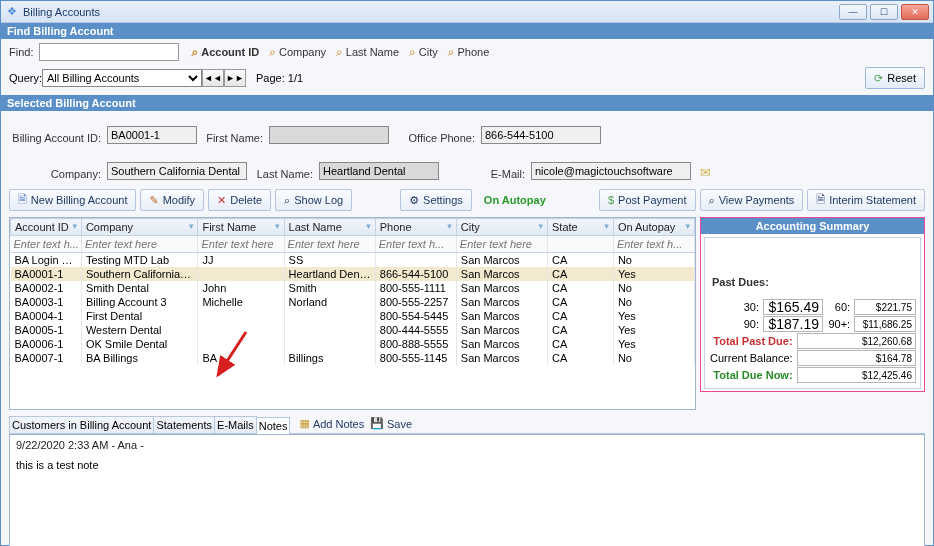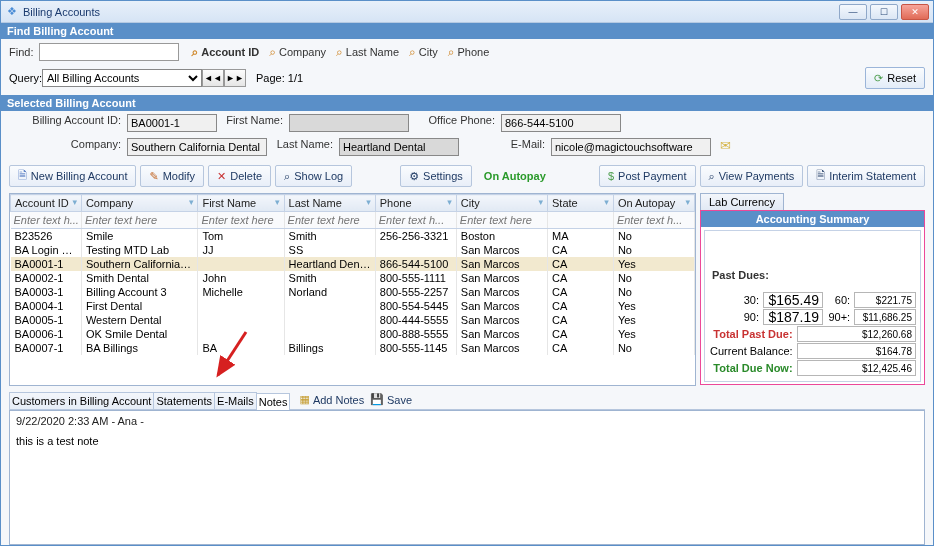--- a/index.html
+++ b/index.html
@@ -19,21 +19,21 @@
 .rad{display:inline-flex;align-items:center;gap:3px;}
 .rad .mag{color:#d08a2e;font-size:12px;}
 .rad.active span{font-weight:bold;}
 .rad span{color:#333;}
 .queryrow{display:flex;align-items:center;padding:2px 8px 6px;}
 select.qsel{width:160px;height:18px;border:1px solid #888;background:#fff;}
 .navbtn{width:22px;height:18px;border:1px solid #999;background:linear-gradient(#fdfdfd,#e5e5e5);font-size:9px;}
 .pagelbl{margin-left:10px;}
 .resetbtn{margin-left:auto;height:22px;padding:0 8px;border:1px solid #9bb5d9;background:linear-gradient(#fafcfe,#e3ecf8);display:flex;align-items:center;gap:4px;border-radius:2px;}
 .resetbtn .i{color:#4a9c4a;}
-.formrow{display:flex;align-items:flex-start;gap:6px;padding:3px 20px;}
+.formrow{display:flex;align-items:flex-end;gap:6px;padding:3px 0;margin-top:12px;}
 .formrow .lbl{text-align:right;width:100px;color:#333;}
 .formrow input.ro{height:18px;border:1px solid #888;padding:0 3px;background:#f0f0f0;}
 .w90{width:90px}.w160{width:160px}.w120{width:120px}
 .mailicon{color:#d6b64a;font-size:13px;margin-left:3px;}
 .btnbar{display:flex;align-items:center;gap:4px;padding:6px 8px;}
 .tb{height:22px;padding:0 8px;border:1px solid #b6c6dd;background:linear-gradient(#fafcfe,#e8eef8);display:inline-flex;align-items:center;gap:4px;border-radius:2px;color:#1f3a63;cursor:pointer;}
 .tb .i{font-size:11px;}
 .tb.del .i{color:#c83232;}
 .tb.mod .i{color:#c46a2a;}
 .tb.new .i{color:#3a66b8;}
@@ -214,30 +214,20 @@
               <td><input placeholder="Enter text h..." style=""></td>
               <td><input placeholder="Enter text here" style=""></td>
               <td><input placeholder="Enter text here" style=""></td>
               <td><input placeholder="Enter text here" style=""></td>
               <td><input placeholder="Enter text h..." style=""></td>
               <td><input placeholder="Enter text here" style=""></td>
               <td><input placeholder="" style=""></td>
               <td><input placeholder="Enter text h..." style=""></td>
             </tr>
             <tr>
-              <td>B23526</td>
-              <td>Smile</td>
-              <td>Tom</td>
-              <td>Smith</td>
-              <td>256-256-3321</td>
-              <td>Boston</td>
-              <td>MA</td>
-              <td>No</td>
-            </tr>
-            <tr>
               <td>BA Login Test</td>
               <td>Testing MTD Lab</td>
               <td>JJ</td>
               <td>SS</td>
               <td></td>
               <td>San Marcos</td>
               <td>CA</td>
               <td>No</td>
             </tr>
             <tr class="hl">
@@ -307,23 +297,20 @@
               <td>Billings</td>
               <td>800-555-1145</td>
               <td>San Marcos</td>
               <td>CA</td>
               <td>No</td>
             </tr>
           </tbody>
       </table>
     </div>
     <div class="rightcol">
-      <div class="tabrow">
-          <div class="tab">Lab Currency</div>
-        </div>
       <div class="acctbox">
         <div class="acct-hdr">Accounting Summary</div>
         <div class="fieldset">
           <span class="leg">Past Dues:</span>
           <div class="duerow">
               <span class="k">30:</span>
               <span class="v">$165.49</span>
               <span class="k2">60:</span>
               <span class="v2">$221.75</span>
             </div>

